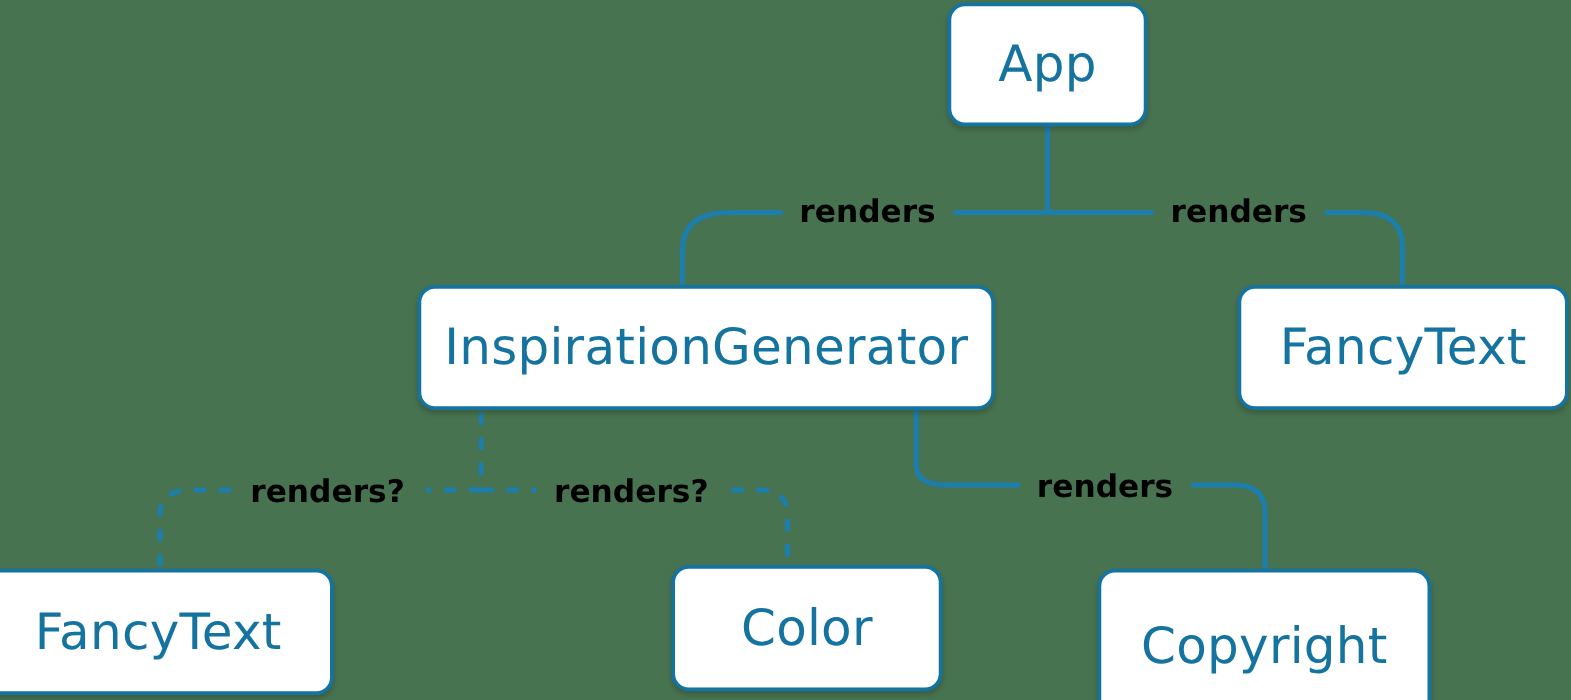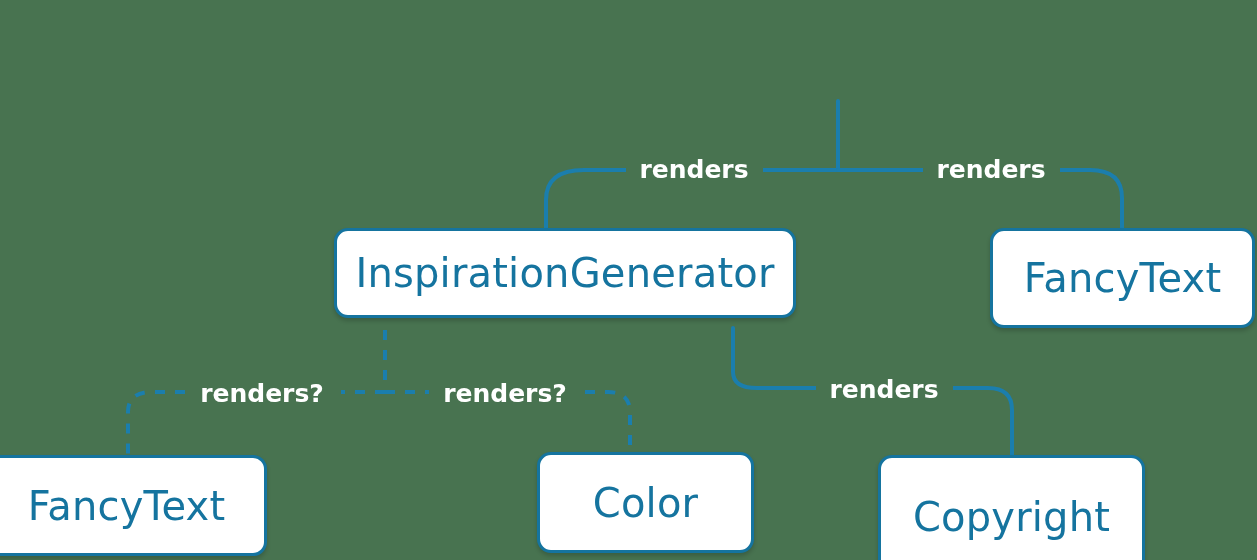--- a/index.html
+++ b/index.html
@@ -40,21 +40,21 @@
     box-shadow: 0 3px 4px rgba(0,0,0,0.18);
     z-index: 5;
   }
   .node-label {
     color: #15749f;
     line-height: 1;
     white-space: nowrap;
   }
   .edge-label {
     position: absolute;
-    color: #ffffff;
+    color: #000000;
     font-size: 25px;
     font-weight: 700;
     white-space: nowrap;
     transform: translate(-50%, -50%);
     z-index: 4;
     letter-spacing: 0px;
   }
 </style>
 </head>
 <body>
@@ -81,22 +81,25 @@
     <rect x="186" y="376" width="155" height="34" fill="#487350"></rect>
     <rect x="429" y="376" width="155" height="34" fill="#487350"></rect>
   </svg>
 
   <div class="edge-label" style="left:694px; top:169px;">renders</div>
   <div class="edge-label" style="left:991px; top:169px;">renders</div>
   <div class="edge-label" style="left:262px; top:393px;">renders?</div>
   <div class="edge-label" style="left:505px; top:393px;">renders?</div>
   <div class="edge-label" style="left:884px; top:389px;">renders</div>
 
+  <div class="node" style="left:758px; top:2px; width:160px; height:99px;">
+    <span class="node-label" style="font-size:40px;">App</span>
+  </div>
 
-  <div class="node" style="left:334px; top:228px; width:462px; height:90px;">
+  <div class="node" style="left:334px; top:228px; width:462px; height:100px;">
     <span class="node-label" style="font-size:40px;">InspirationGenerator</span>
   </div>
 
   <div class="node" style="left:990px; top:228px; width:265px; height:100px;">
     <span class="node-label" style="font-size:40px;">FancyText</span>
   </div>
 
   <div class="node" style="left:-14px; top:455px; width:281px; height:101px;">
     <span class="node-label" style="font-size:40px;">FancyText</span>
   </div>

